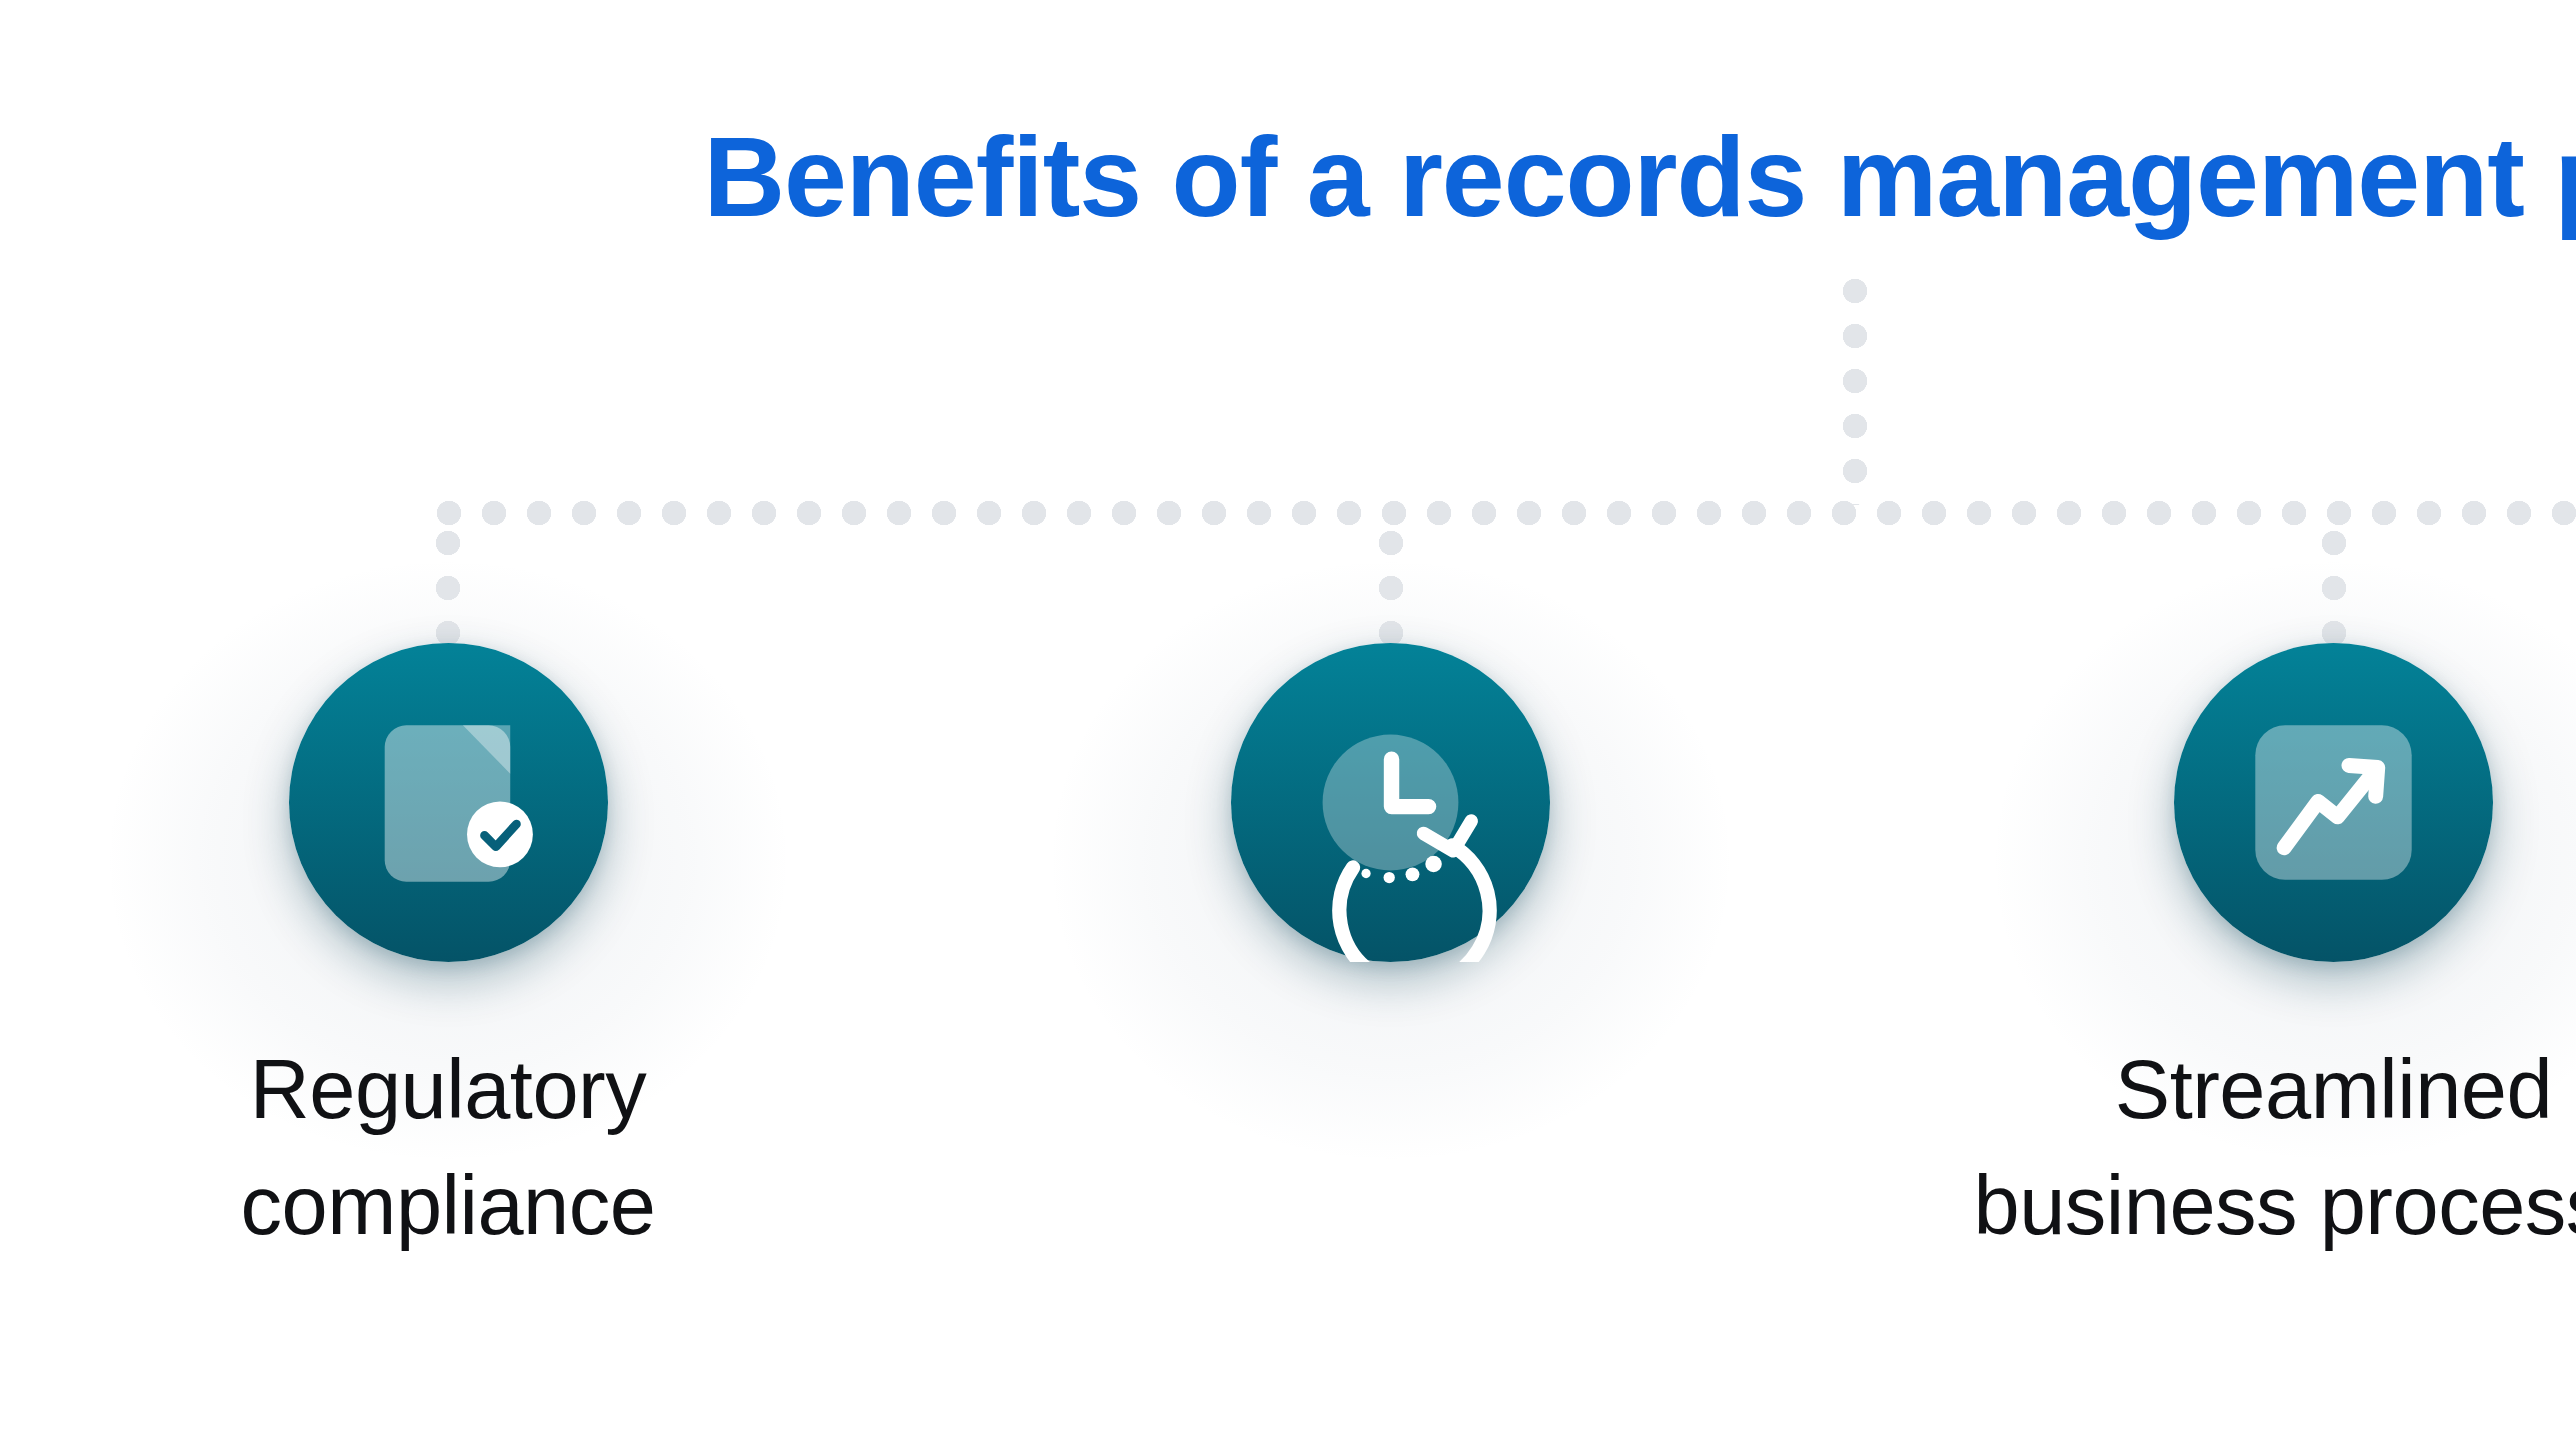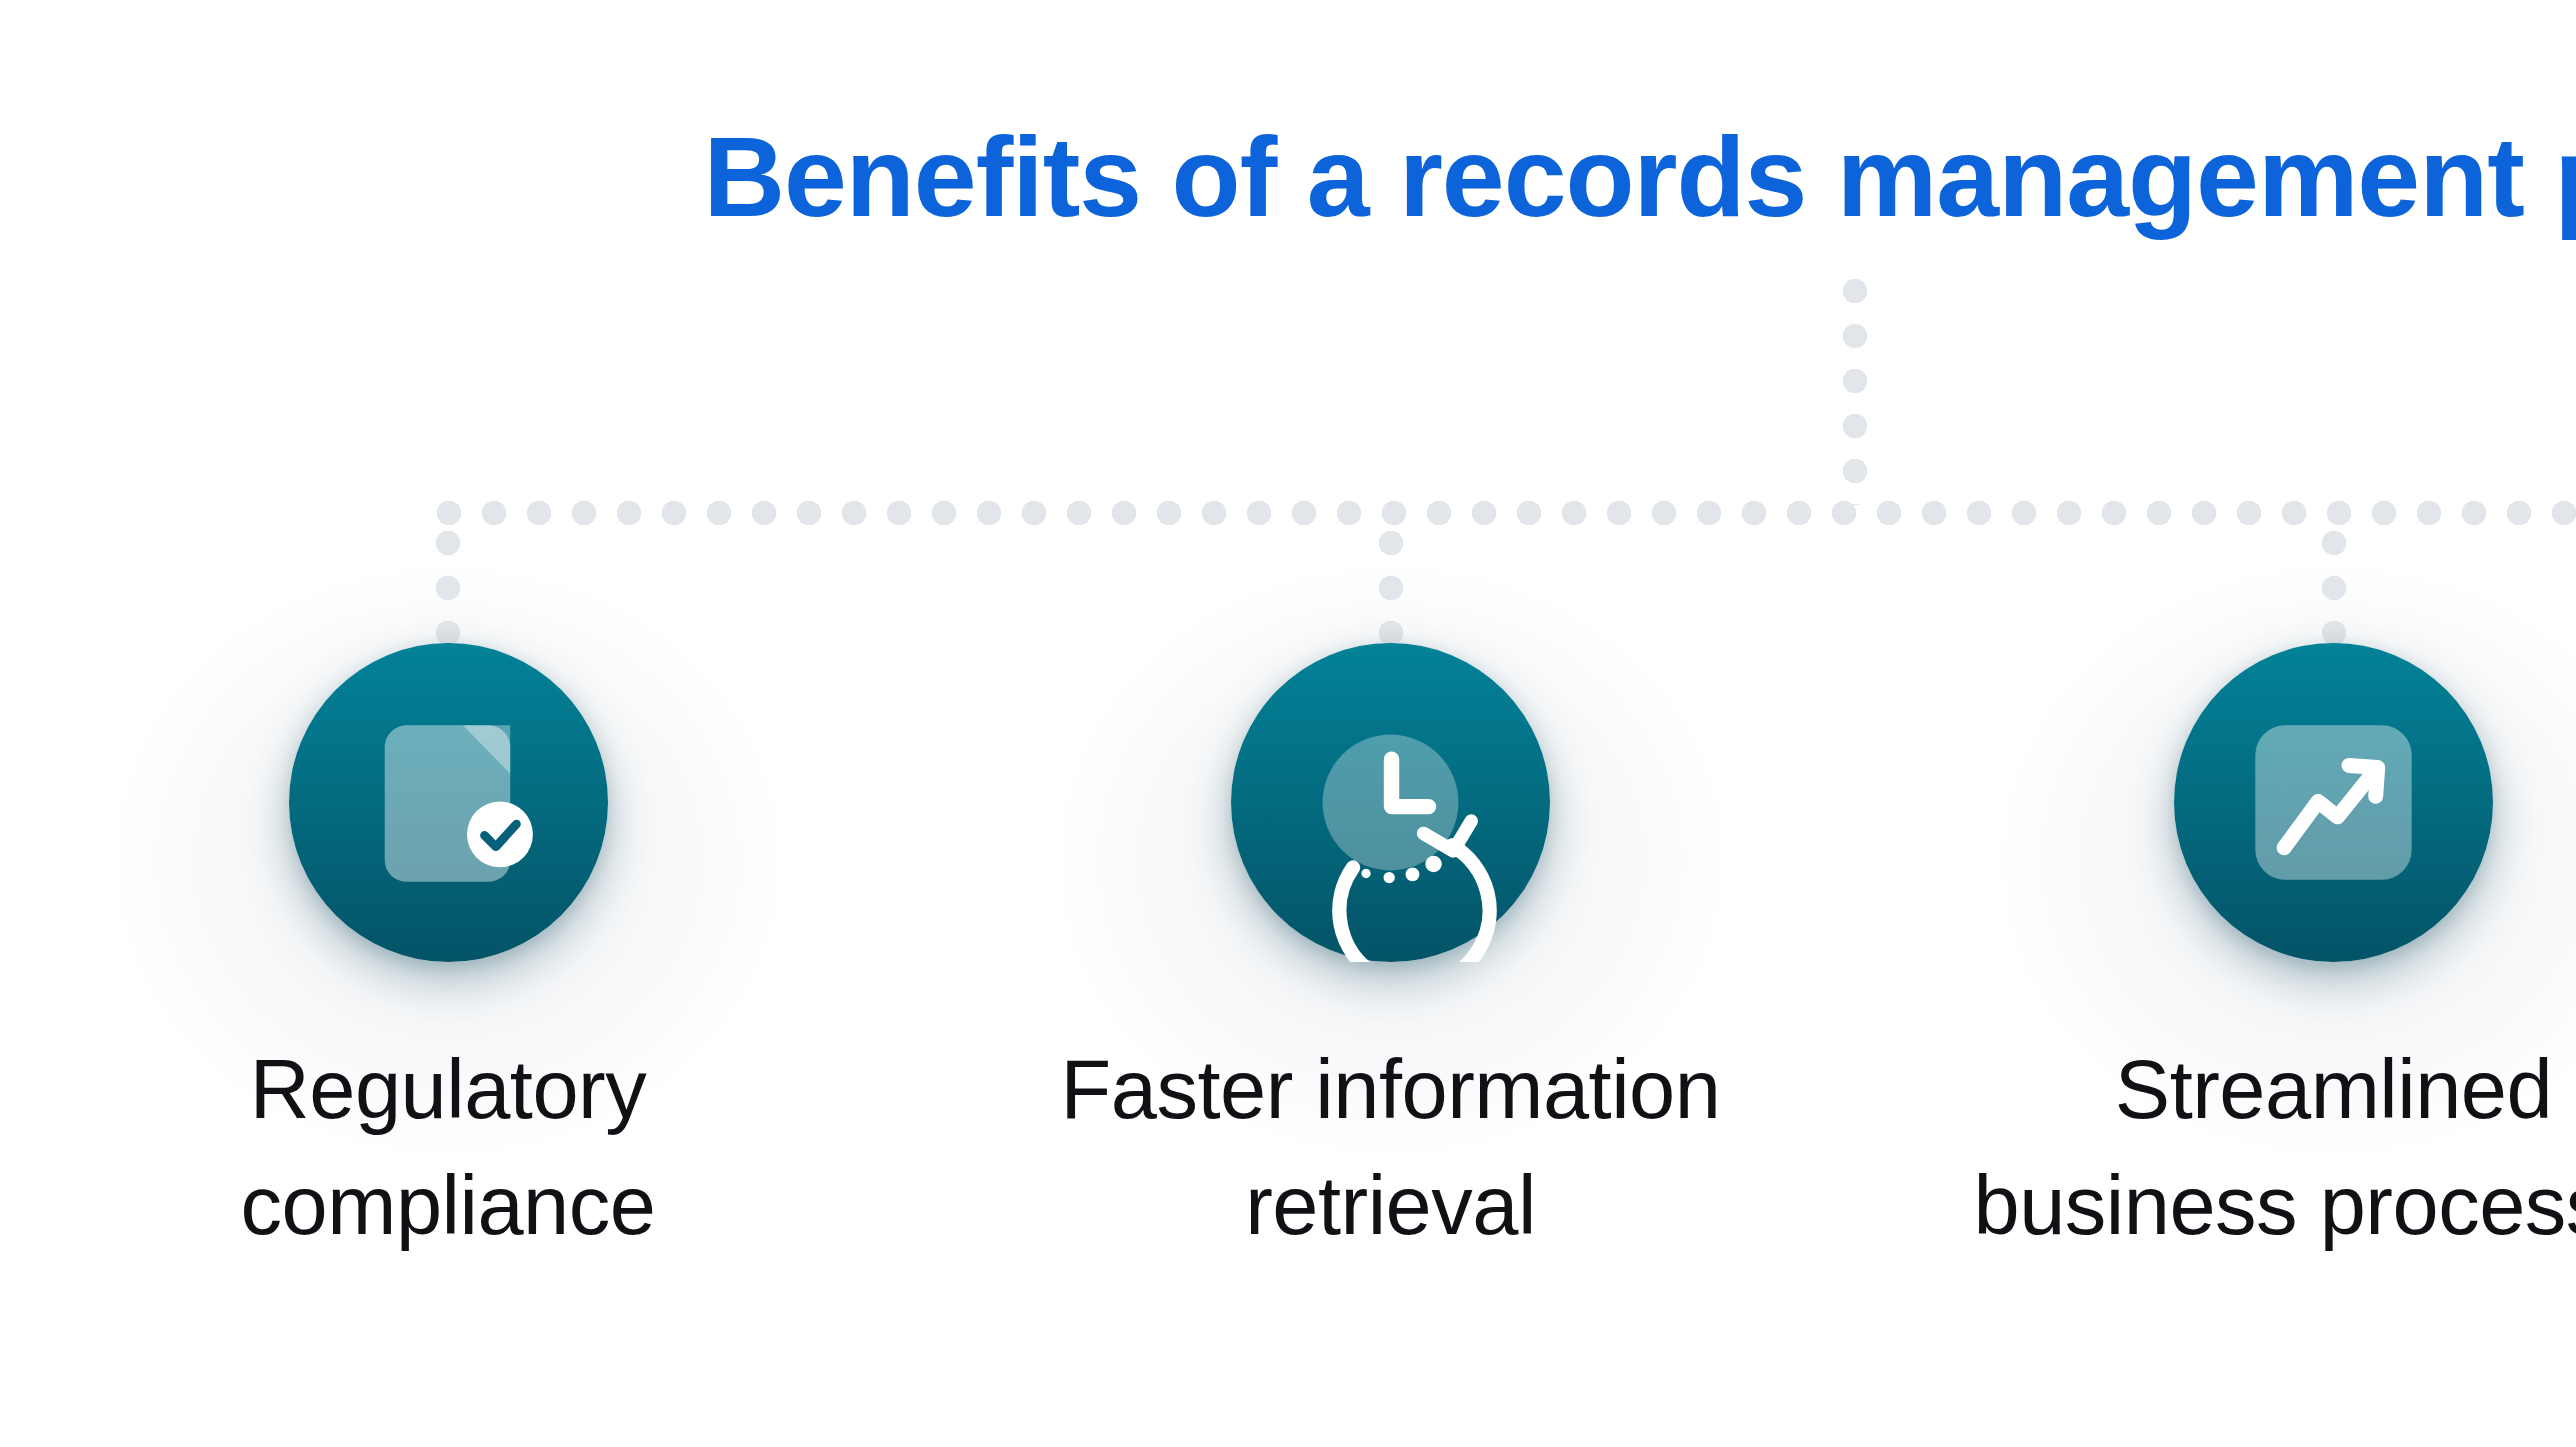--- a/index.html
+++ b/index.html
@@ -128,22 +128,20 @@
       <circle r="132" fill="rgba(255,255,255,0.30)"></circle>
       <path d="M -73 126.4 A 146 146 0 1 0 119.6 83.7" stroke="#ffffff" stroke-width="28" fill="none" stroke-linecap="round"></path>
       <path d="M 157 36 L 122 94 L 64 60" stroke="#ffffff" stroke-width="26" fill="none" stroke-linecap="round" stroke-linejoin="round"></path>
       <circle cx="83.7" cy="119.6" r="16" fill="#ffffff"></circle>
       <circle cx="42.7" cy="139.6" r="13.5" fill="#ffffff"></circle>
       <circle cx="-2.5" cy="146" r="11" fill="#ffffff"></circle>
       <circle cx="-47.5" cy="138" r="9" fill="#ffffff"></circle>
       <path d="M 2 -84 L 2 8 L 74 8" stroke="#ffffff" stroke-width="30" fill="none" stroke-linecap="round" stroke-linejoin="round"></path>
     </svg>
   </div>
-  <div class="label" style="left:927px">Faster information
-retrieval</div>
 
   <div class="icon-circle" style="left:2174px">
     <svg viewBox="-310 -310 620 620">
       <rect x="-152" y="-150" width="304" height="300" rx="58" fill="rgba(255,255,255,0.38)"></rect>
       <path d="M -96 88 L -30 -2 L 8 28 L 82 -64" stroke="#ffffff" stroke-width="29" fill="none" stroke-linecap="round" stroke-linejoin="round"></path>
       <path d="M 30 -72 L 86 -68 L 82 -12" stroke="#ffffff" stroke-width="29" fill="none" stroke-linecap="round" stroke-linejoin="round"></path>
     </svg>
   </div>
   <div class="label" style="left:1870px">Streamlined
 business processes</div>

